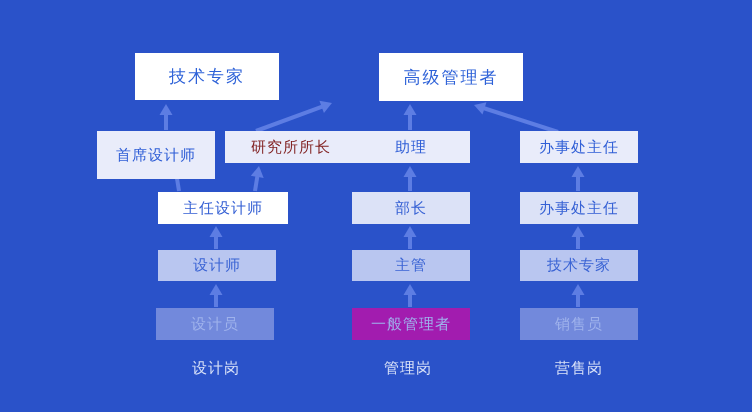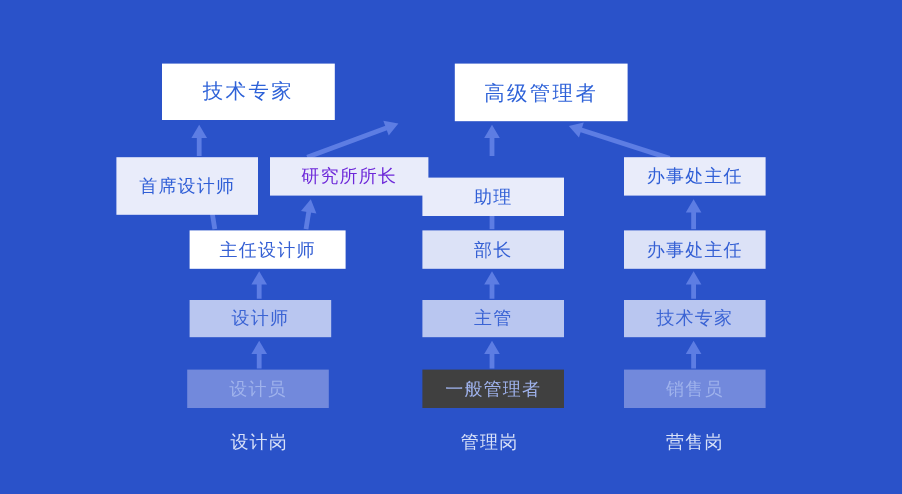--- a/index.html
+++ b/index.html
@@ -104,31 +104,31 @@
       </g>
       <g>
         <line x1="578" y1="307" x2="578" y2="293" stroke="#5D7DE3" stroke-width="4"></line>
         <polygon points="578,284 584.5,295 571.5,295" fill="#5D7DE3"></polygon>
       </g>
     </svg>
   <div id="node-layer">
       <div class="node tier1" style="left: 96px; top: 53px; width: 144px; height: 47px; background: rgb(255, 255, 255); color: rgb(46, 98, 216);">技术专家</div>
       <div class="node tier1" style="left: 340px; top: 53px; width: 144px; height: 48px; background: rgb(255, 255, 255); color: rgb(46, 98, 216);">高级管理者</div>
       <div class="node tier2" style="left: 97px; top: 131px; width: 118px; height: 48px; background: rgb(233, 236, 250); color: rgb(47, 94, 214);">首席设计师</div>
-      <div class="node tier2" style="left: 225px; top: 131px; width: 132px; height: 32px; background: rgb(233, 236, 250); color: #6d28d9;">研究所所长</div>
-      <div class="node tier2" style="left: 352px; top: 131px; width: 118px; height: 32px; background: rgb(233, 236, 250); color: rgb(47, 94, 214); margin-top: 17px;">助理</div>
+      <div class="node tier2" style="left: 225px; top: 131px; width: 132px; height: 32px; background: rgb(233, 236, 250); color: #7f1d1d;">研究所所长</div>
+      <div class="node tier2" style="left: 352px; top: 131px; width: 118px; height: 32px; background: rgb(233, 236, 250); color: rgb(47, 94, 214);">助理</div>
       <div class="node tier2" style="left: 520px; top: 131px; width: 118px; height: 32px; background: rgb(233, 236, 250); color: rgb(47, 94, 214);">办事处主任</div>
       <div class="node tier3" style="left: 158px; top: 192px; width: 130px; height: 32px; background: #ffffff; color: rgb(53, 96, 212);">主任设计师</div>
       <div class="node tier3" style="left: 352px; top: 192px; width: 118px; height: 32px; background: rgb(220, 226, 247); color: rgb(53, 96, 212);">部长</div>
       <div class="node tier3" style="left: 520px; top: 192px; width: 118px; height: 32px; background: rgb(220, 226, 247); color: rgb(53, 96, 212);">办事处主任</div>
       <div class="node tier4" style="left: 158px; top: 250px; width: 118px; height: 31px; background: rgb(185, 198, 240); color: rgb(59, 100, 212);">设计师</div>
       <div class="node tier4" style="left: 352px; top: 250px; width: 118px; height: 31px; background: rgb(185, 198, 240); color: rgb(59, 100, 212);">主管</div>
       <div class="node tier4" style="left: 520px; top: 250px; width: 118px; height: 31px; background: rgb(185, 198, 240); color: rgb(59, 100, 212);">技术专家</div>
       <div class="node tier5" style="left: 156px; top: 308px; width: 118px; height: 32px; background: rgb(114, 137, 220); color: rgb(159, 178, 236);">设计员</div>
-      <div class="node tier5" style="left: 352px; top: 308px; width: 118px; height: 32px; background: #404040; color: rgb(159, 178, 236);">一般管理者</div>
+      <div class="node tier5" style="left: 352px; top: 308px; width: 118px; height: 32px; background: #a21caf; color: rgb(159, 178, 236);">一般管理者</div>
       <div class="node tier5" style="left: 520px; top: 308px; width: 118px; height: 32px; background: rgb(114, 137, 220); color: rgb(159, 178, 236);">销售员</div>
     </div>
   <div id="label-layer">
       <div class="col-label" style="left: 136px; top: 359px; color: rgb(216, 225, 248);">设计岗</div>
       <div class="col-label" style="left: 328px; top: 359px; color: rgb(216, 225, 248);">管理岗</div>
       <div class="col-label" style="left: 499px; top: 359px; color: rgb(216, 225, 248);">营售岗</div>
     </div>
 </div>
 
 </body></html>

